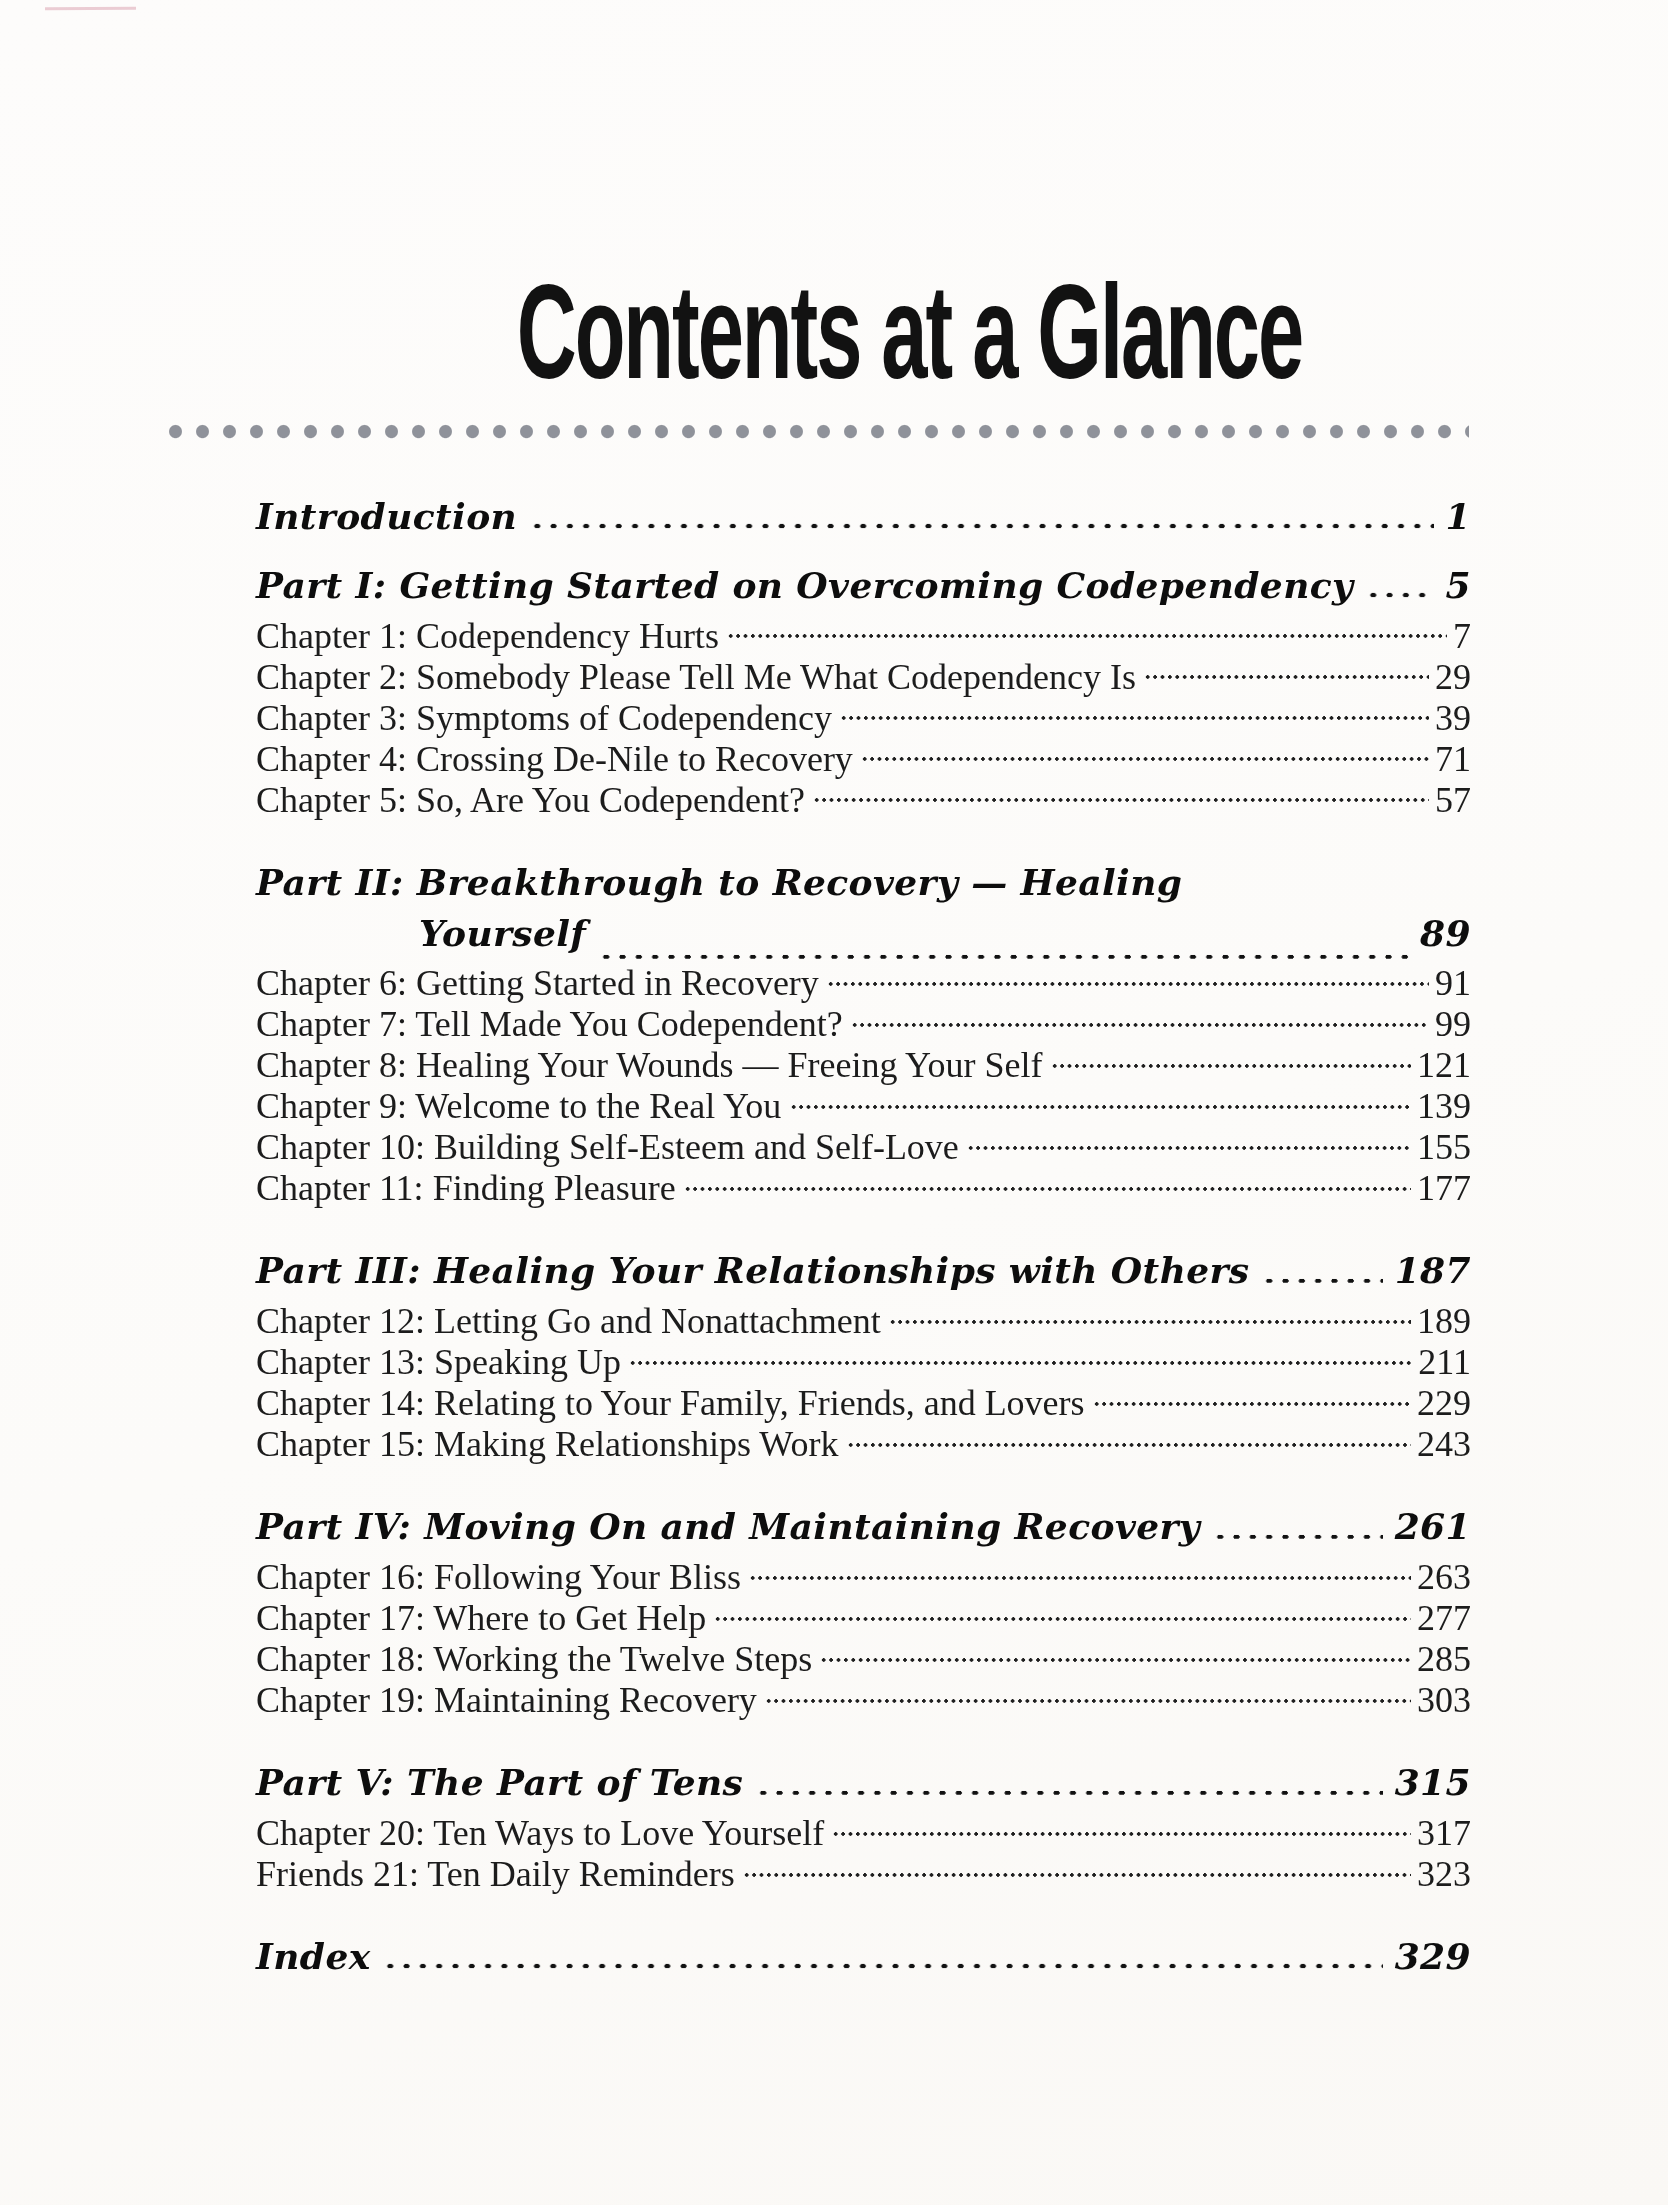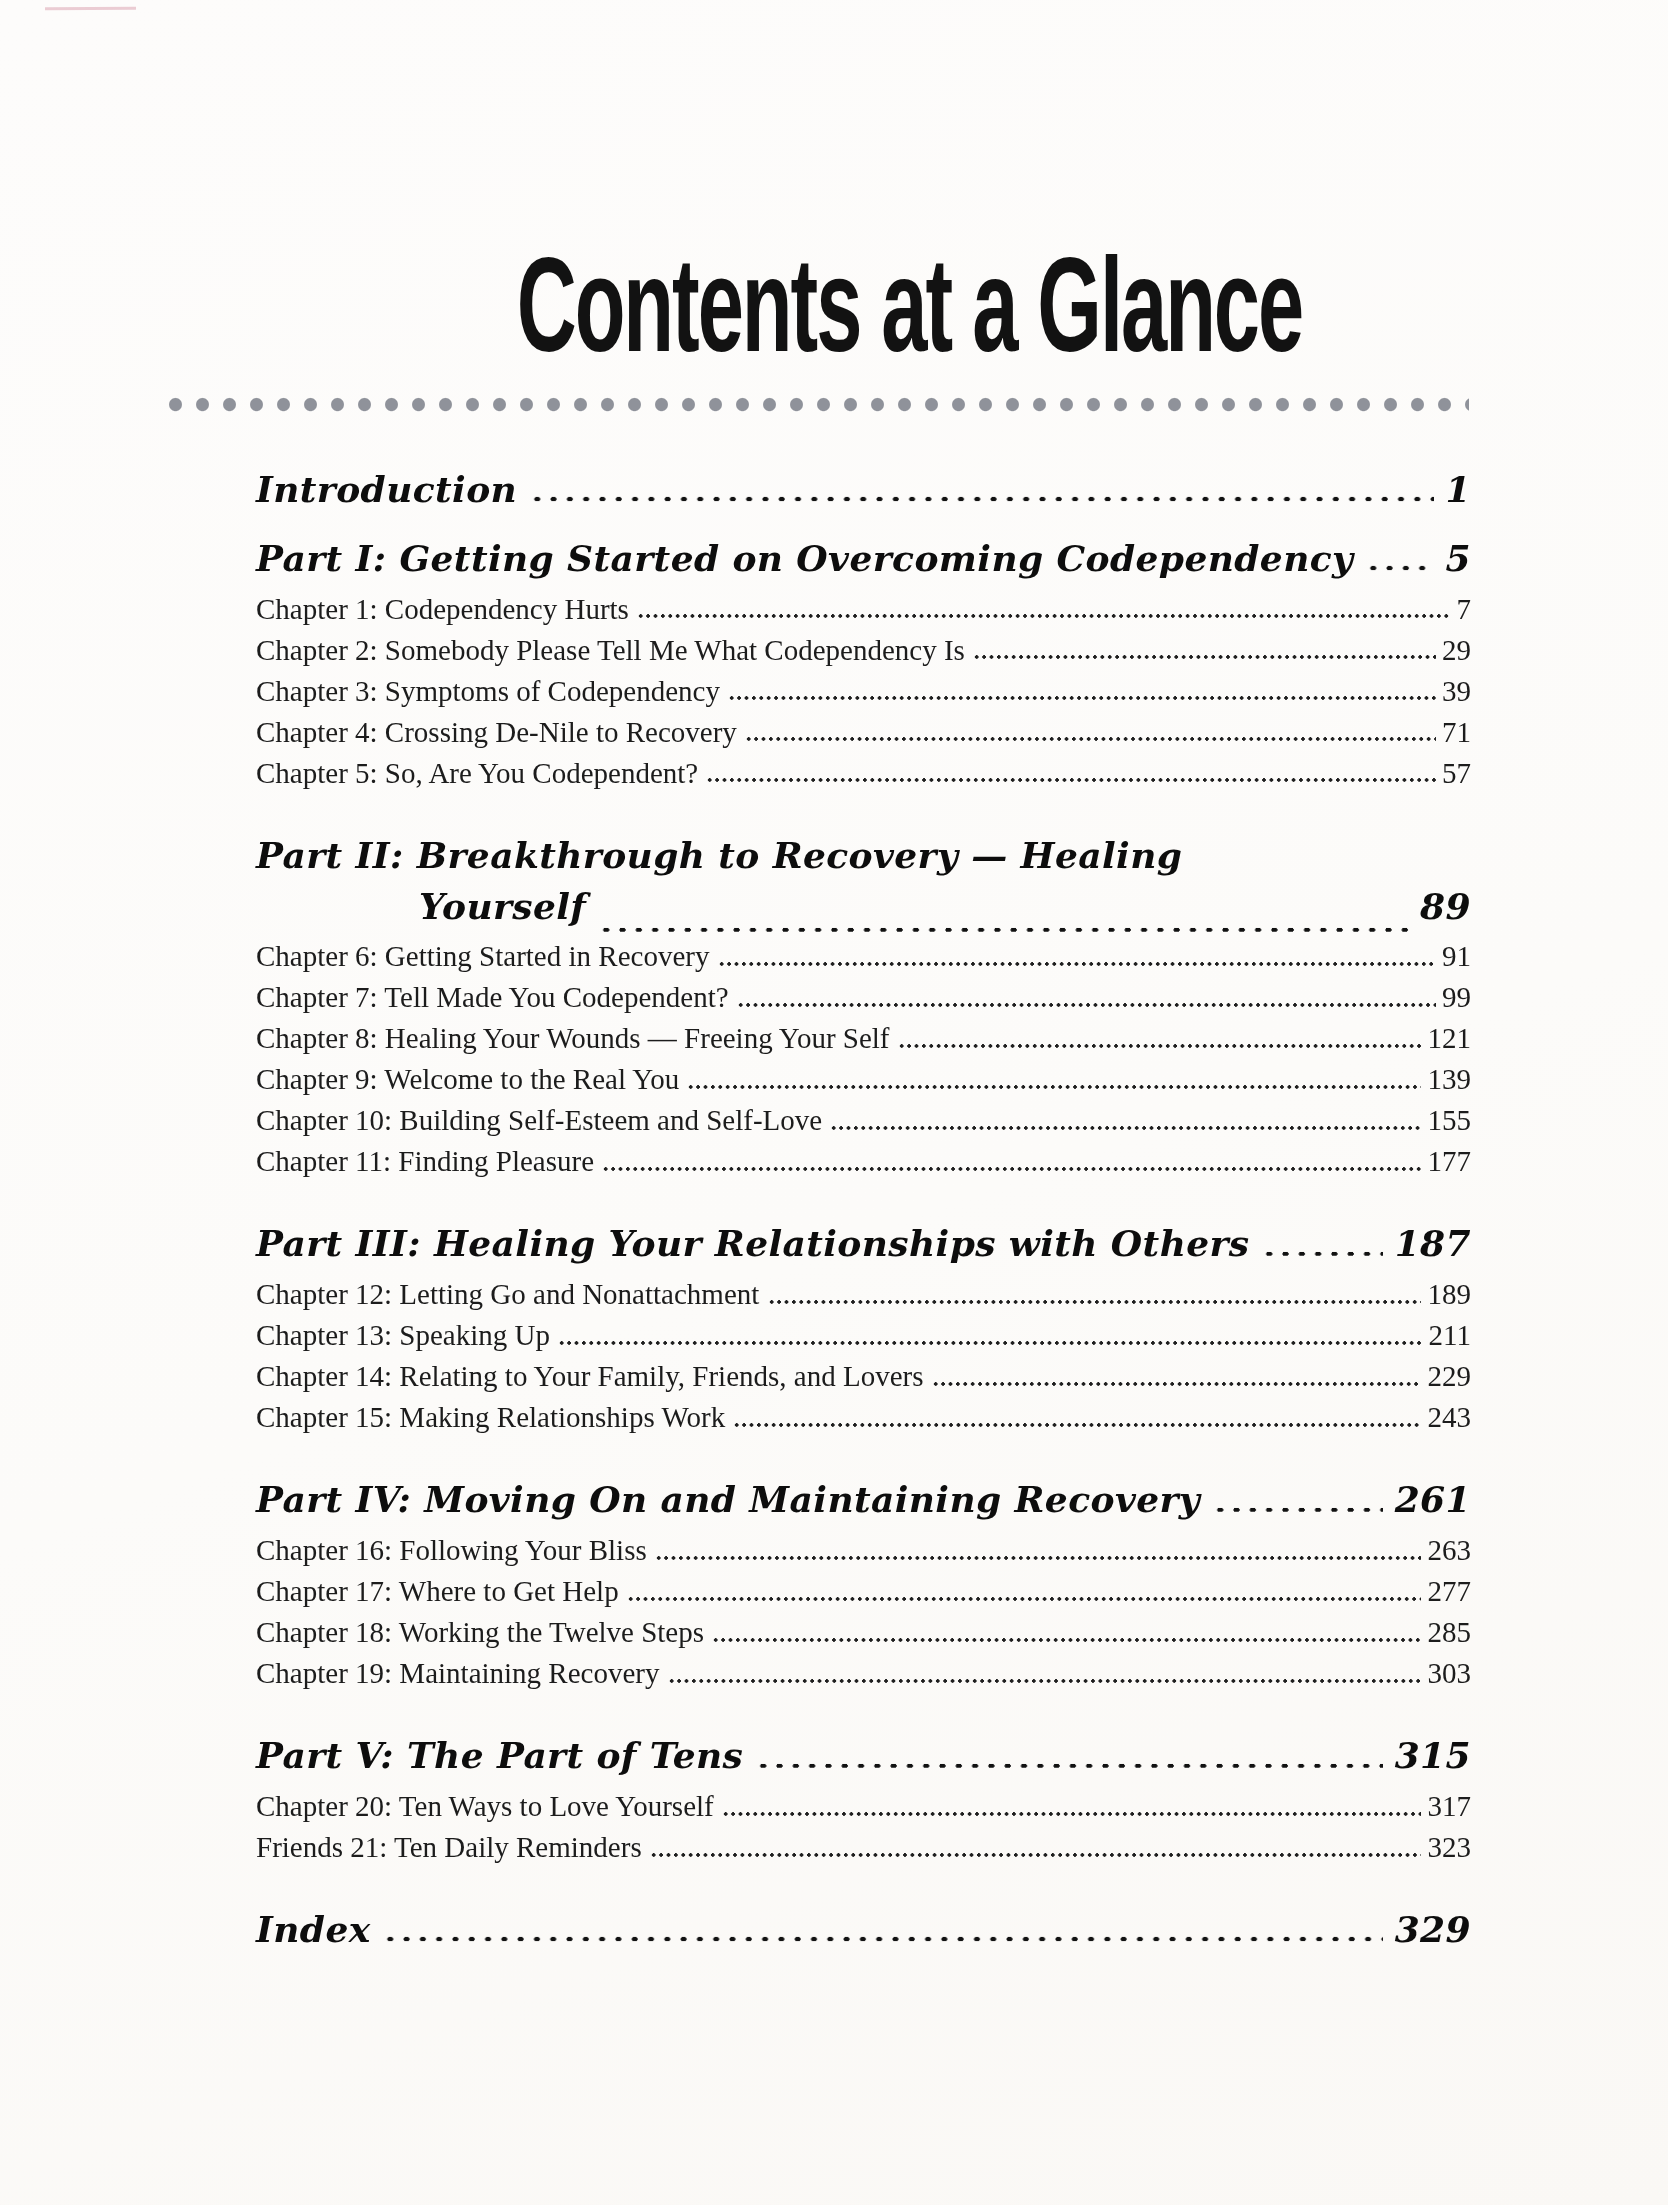--- a/index.html
+++ b/index.html
@@ -8,21 +8,21 @@
     width:1669px; height:2205px;
     background:linear-gradient(160deg,#fdfcfb 0%,#fcfbf9 55%,#faf8f5 100%);
     overflow:hidden;
     font-family:"Liberation Serif", serif;
     color:#1a1a1a;
   }
   .artifact-line {
     position:absolute; left:45px; top:6.5px; width:91px; height:2.5px;
     background:rgba(205,125,148,0.38); transform:rotate(-0.3deg);
   }
-  .content { position:absolute; left:256px; right:198px; top:243px; }
+  .content { position:absolute; left:256px; right:198px; top:270px; }
 
   .title-row { width:1307px; margin:0 0 0 -94px; text-align:center; }
   .title-text {
     display:inline-block; white-space:nowrap;
     font-family:"Liberation Sans", sans-serif; font-weight:bold;
     font-size:134px; line-height:123px; letter-spacing:-3.3px;
     transform:scaleX(0.62); transform-origin:50% 50%;
     color:#121212;
   }
 
@@ -39,21 +39,21 @@
     font-size:36px; line-height:51px; color:#0d0d0d;
     letter-spacing:0.4px;
   }
   .intro-row { margin-top:52px; }
   .part-first { margin-top:18px; }
   .part-after { margin-top:36px; }
   .index-row { margin-top:36px; }
   .part2-line2 { margin-left:163px;align-items:flex-end; }
 
   .ch-group { margin-top:4.9px; }
-  .ch-row { font-size:29px; line-height:41px; color:#1c1c1c; }
+  .ch-row { font-size:36px; line-height:41px; color:#1c1c1c;align-items:center; }
 
   .leader { flex:1 1 auto; }
   .ch-leader {
     height:4.1px; margin:0 6.5px -0.8px 8.2px;
     background-image:radial-gradient(circle at 3.7px 2px, #1f1f1f 1.6px, rgba(0,0,0,0) 2px);
     background-size:7.4px 4.1px; background-repeat:repeat-x;
   }
   .part-leader {
     height:5.7px; margin:0 11.4px -0.8px 11.4px;
     background-image:radial-gradient(ellipse 4.1px 2.9px at 8.2px 2.9px, #111 70%, rgba(0,0,0,0) 78%);

